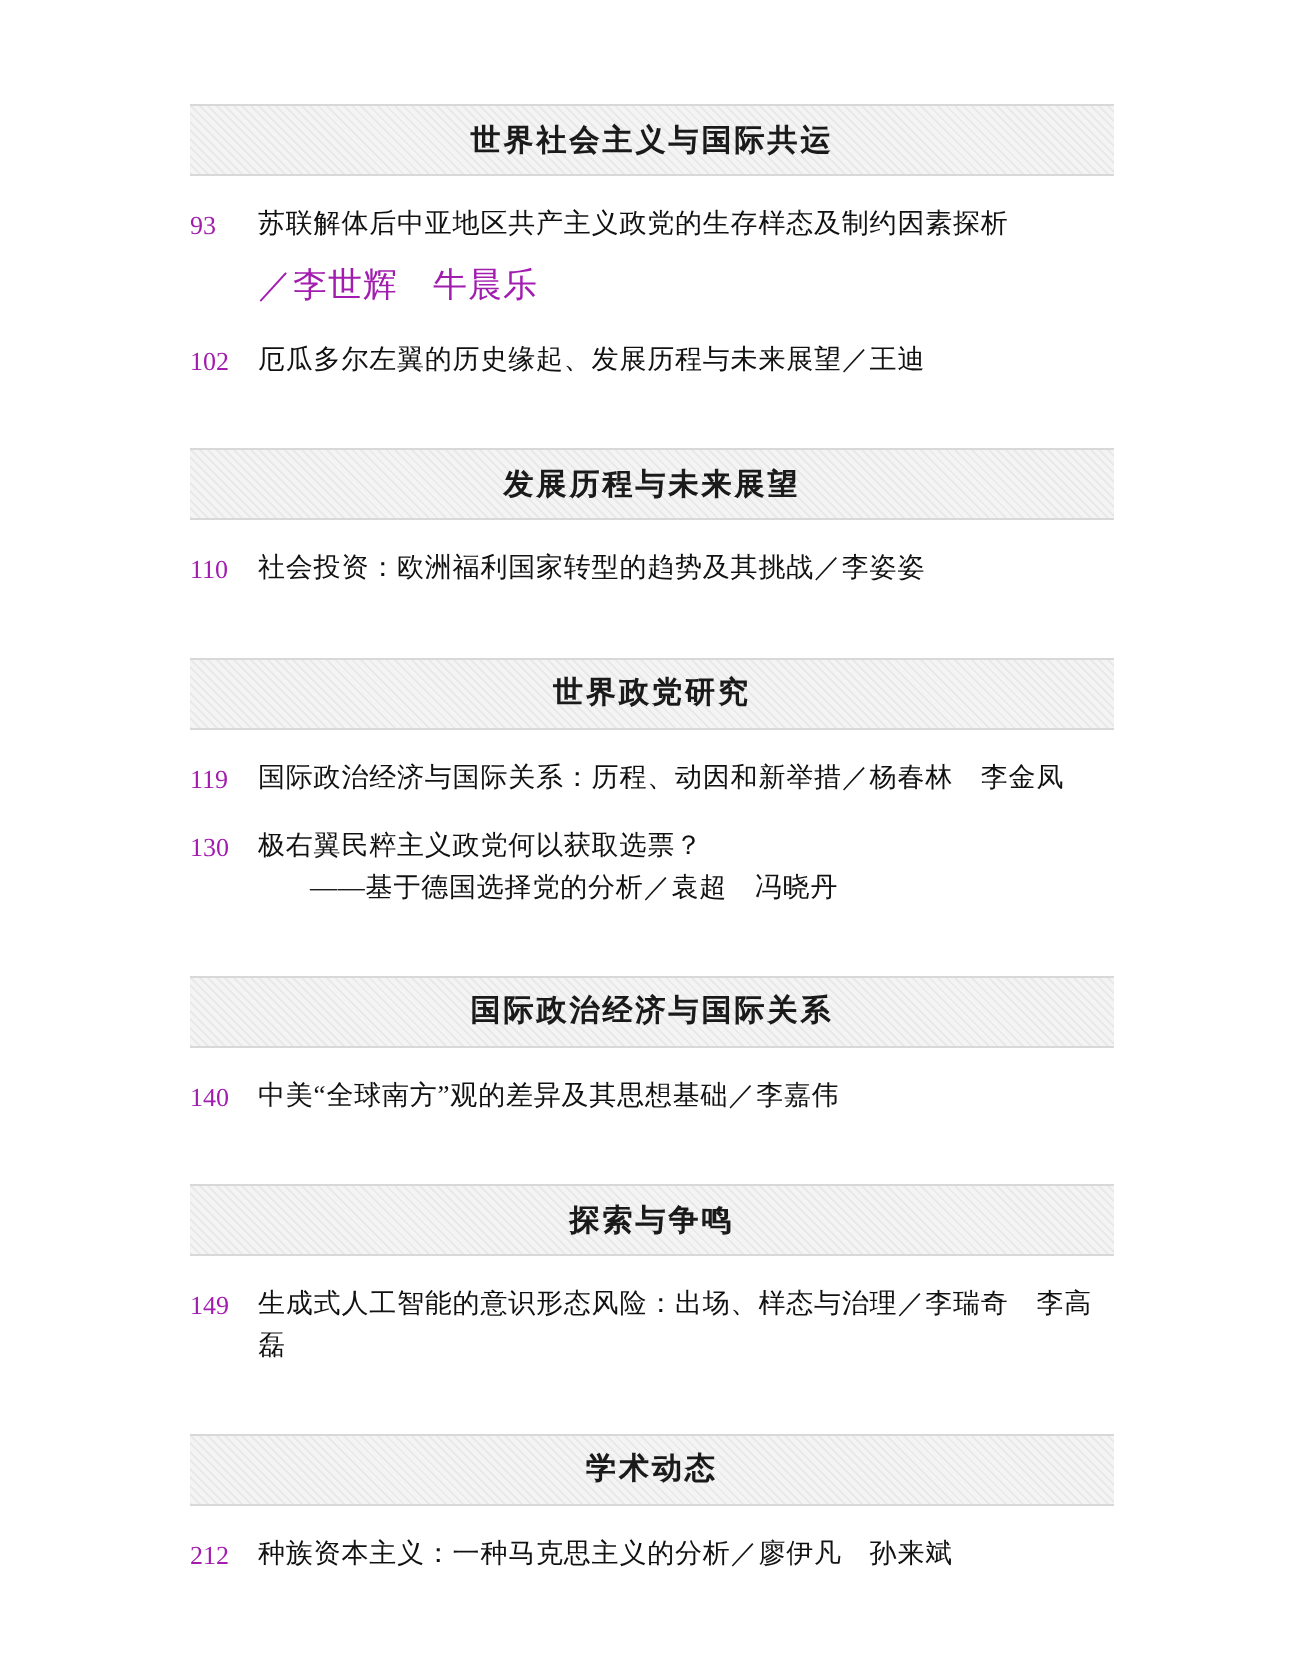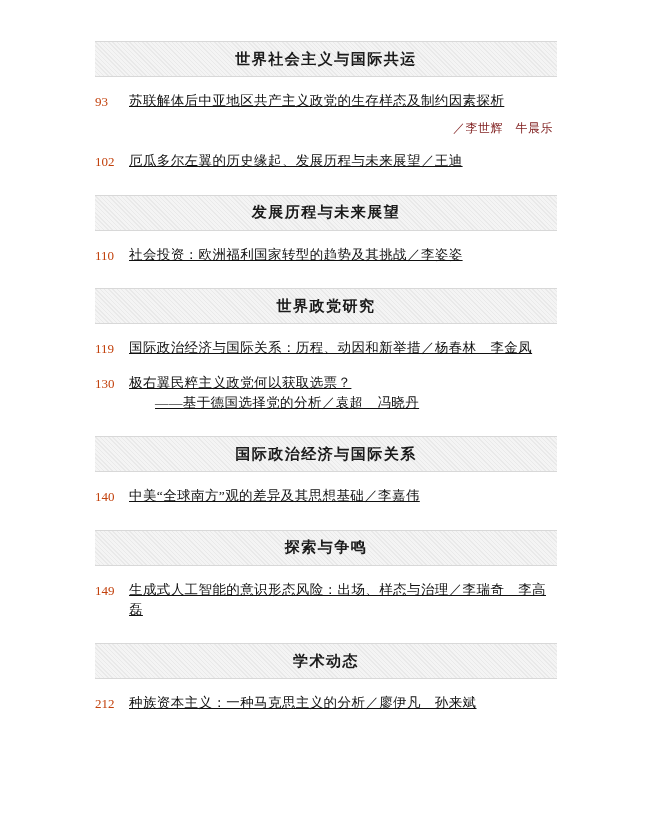--- a/index.html
+++ b/index.html
@@ -24,21 +24,21 @@
   .section-header {
     position: relative;
     height: 34px;
     background:
       repeating-linear-gradient(45deg, #e9e9e9 0px, #e9e9e9 1px, #f4f4f4 1px, #f4f4f4 3px);
     border-top: 1px solid #d8d8d8;
     border-bottom: 1px solid #d8d8d8;
     display: flex;
     align-items: center;
     justify-content: center;
-    margin: 1px 0 0 0;
+    margin: 12px 0 0 0;
   }
   .section-header .title {
     font-family: "Liberation Sans", "DejaVu Sans", sans-serif;
     font-weight: bold;
     font-size: 15px;
     letter-spacing: 1.5px;
     color: #1a1a1a;
   }
   .entries {
     padding: 0;
@@ -49,43 +49,42 @@
     font-size: 13.5px;
     line-height: 1.5;
     padding: 14px 0 0 0;
   }
   .entry .pg {
     width: 34px;
     flex: 0 0 34px;
     text-align: left;
     font-family: "Liberation Serif", "DejaVu Serif", serif;
     font-size: 13px;
-    color: #c2410c;
+    color: #a21caf;
     padding-top: 1px;
   }
   .entry .body {
     flex: 1 1 auto;
     min-width: 0;
   }
   .entry .line {
     display: block;
     letter-spacing: 0.4px;
-    text-decoration: underline;
   }
   .entry .line.indent {
     padding-left: 26px;
   }
   .entry .authors-right {
     display: block;
-    text-align: right;
-    font-size: 12px;
+    text-align: left;
+    font-size: 17px;
     letter-spacing: 0.5px;
     padding-top: 8px;
     padding-right: 4px;
-    color: #7f1d1d;
+    color: #a21caf;
   }
   .sp-lg { height: 22px; }
 </style>
 </head>
 <body>
 
 <div class="page">
 
   <div class="section-header">
     <span class="title">世界社会主义与国际共运</span>

